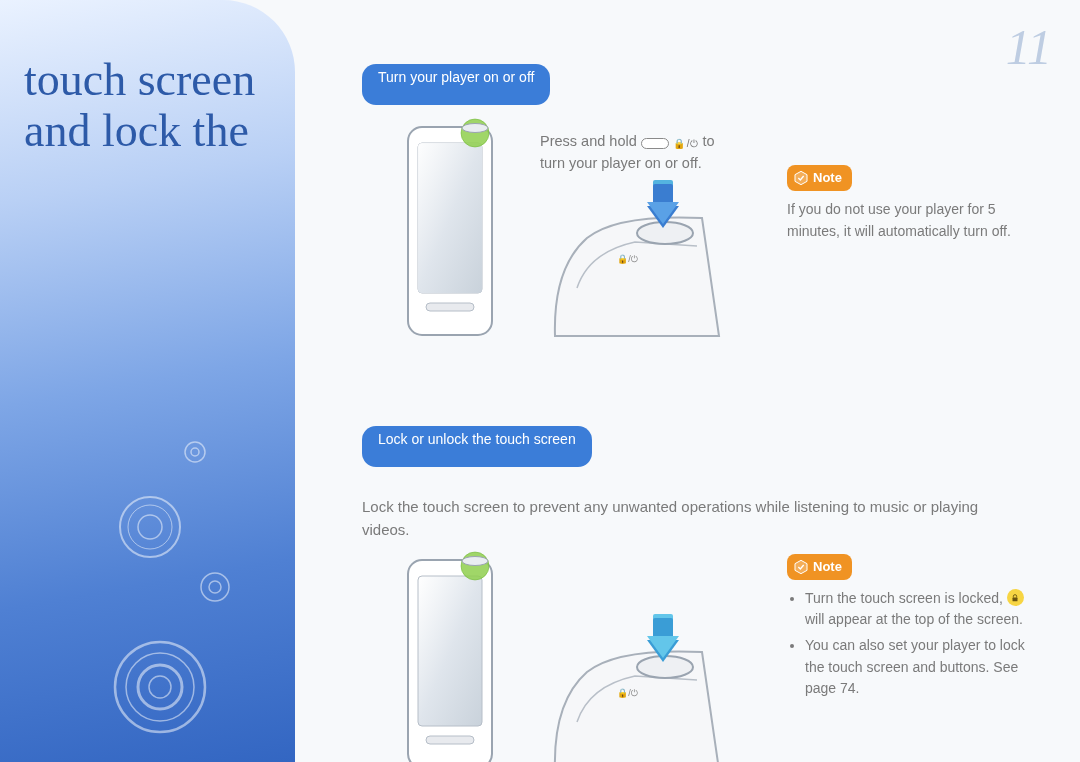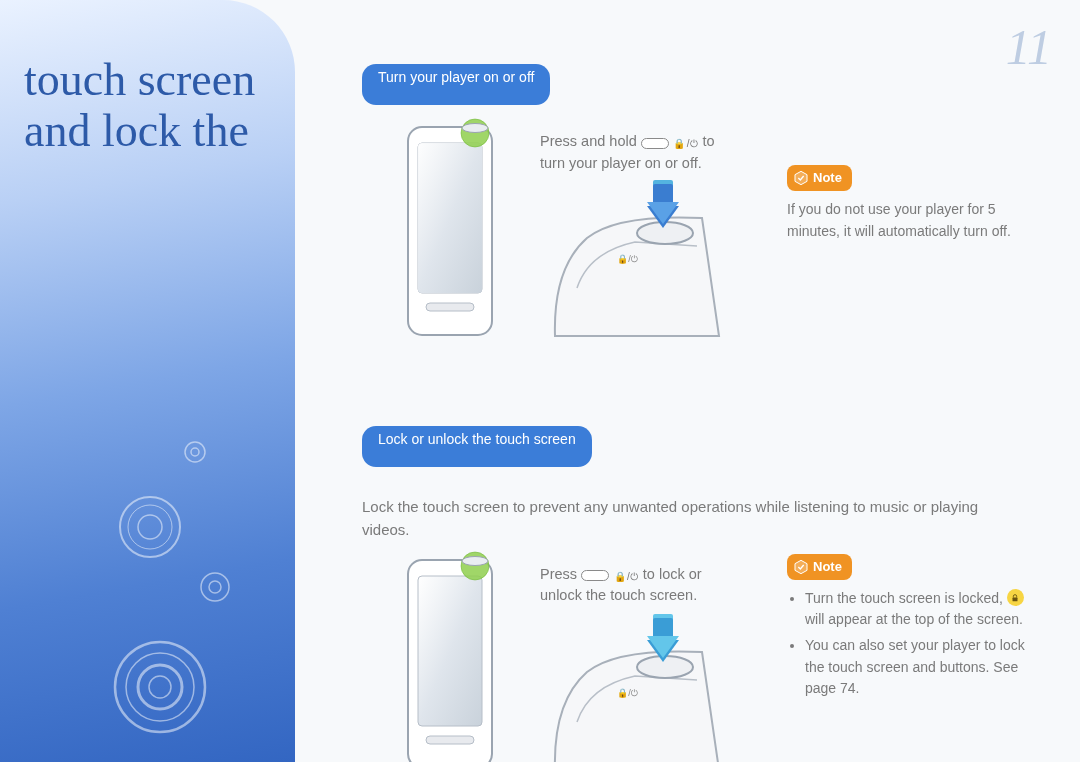--- a/index.html
+++ b/index.html
@@ -204,23 +204,20 @@
       </div>
     </div>
   </div>
 
   <div id="section2" class="row">
     <span class="pill">Lock or unlock the touch screen</span>
     <div class="body-text" style="width:665px;">Lock the touch screen to prevent any unwanted operations while listening to music or playing videos.</div>
 
     <div id="row2diagram">
 
-      <div class="instr-text" style="left:178px; top:4px; width:195px;">
-        <span>Press </span><span class="btn-pill-icon"></span> <span class="lock-power">🔒/⏻</span><span> to lock or unlock the touch screen.</span>
-      </div>
 
       <svg class="dev-front-svg" width="140" height="236" style="position:absolute; left:18px; top:-12px;">
         <rect x="28" y="12" width="84" height="208" rx="14" fill="#fff" stroke="#9aa4b0" stroke-width="2"></rect>
         <rect x="38" y="28" width="64" height="150" rx="4" fill="url(#sheen2)" stroke="#b6bec8"></rect>
         <defs>
             <linearGradient id="sheen2" x1="0" y1="0" x2="1" y2="1">
               <stop offset="0" stop-color="#ffffff" stop-opacity="0.9"></stop>
               <stop offset="0.5" stop-color="#dfe5ec"></stop>
               <stop offset="1" stop-color="#c9d2db"></stop>
             </linearGradient>

